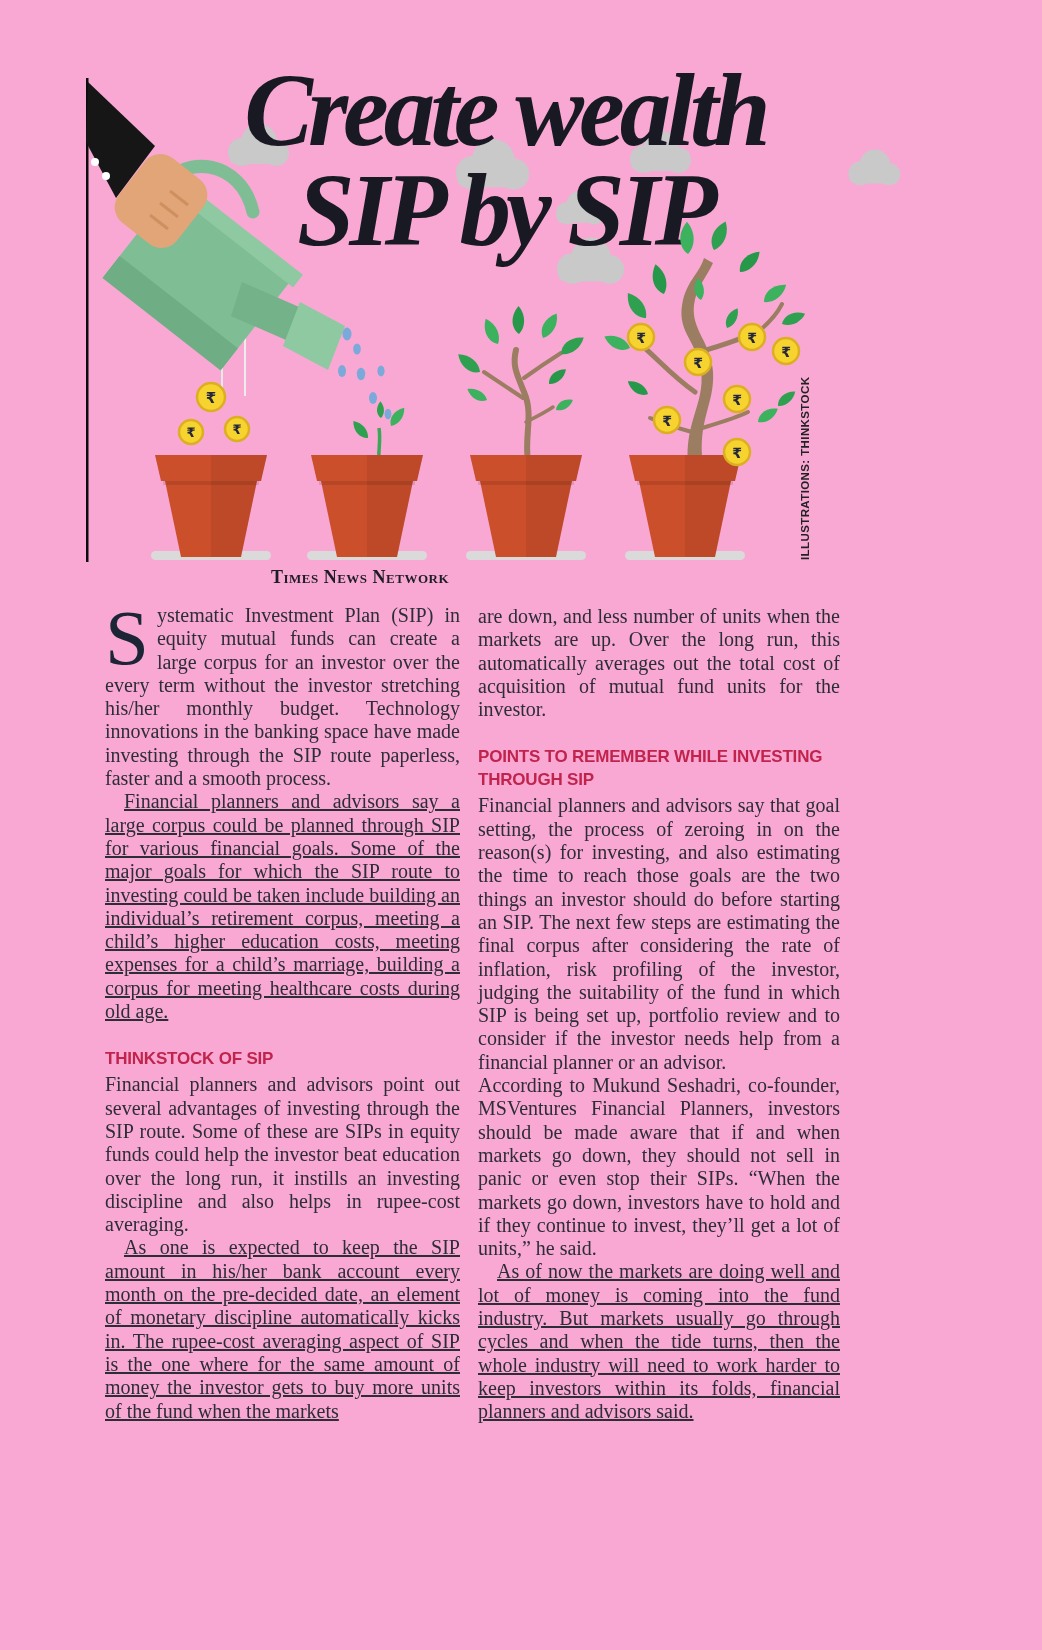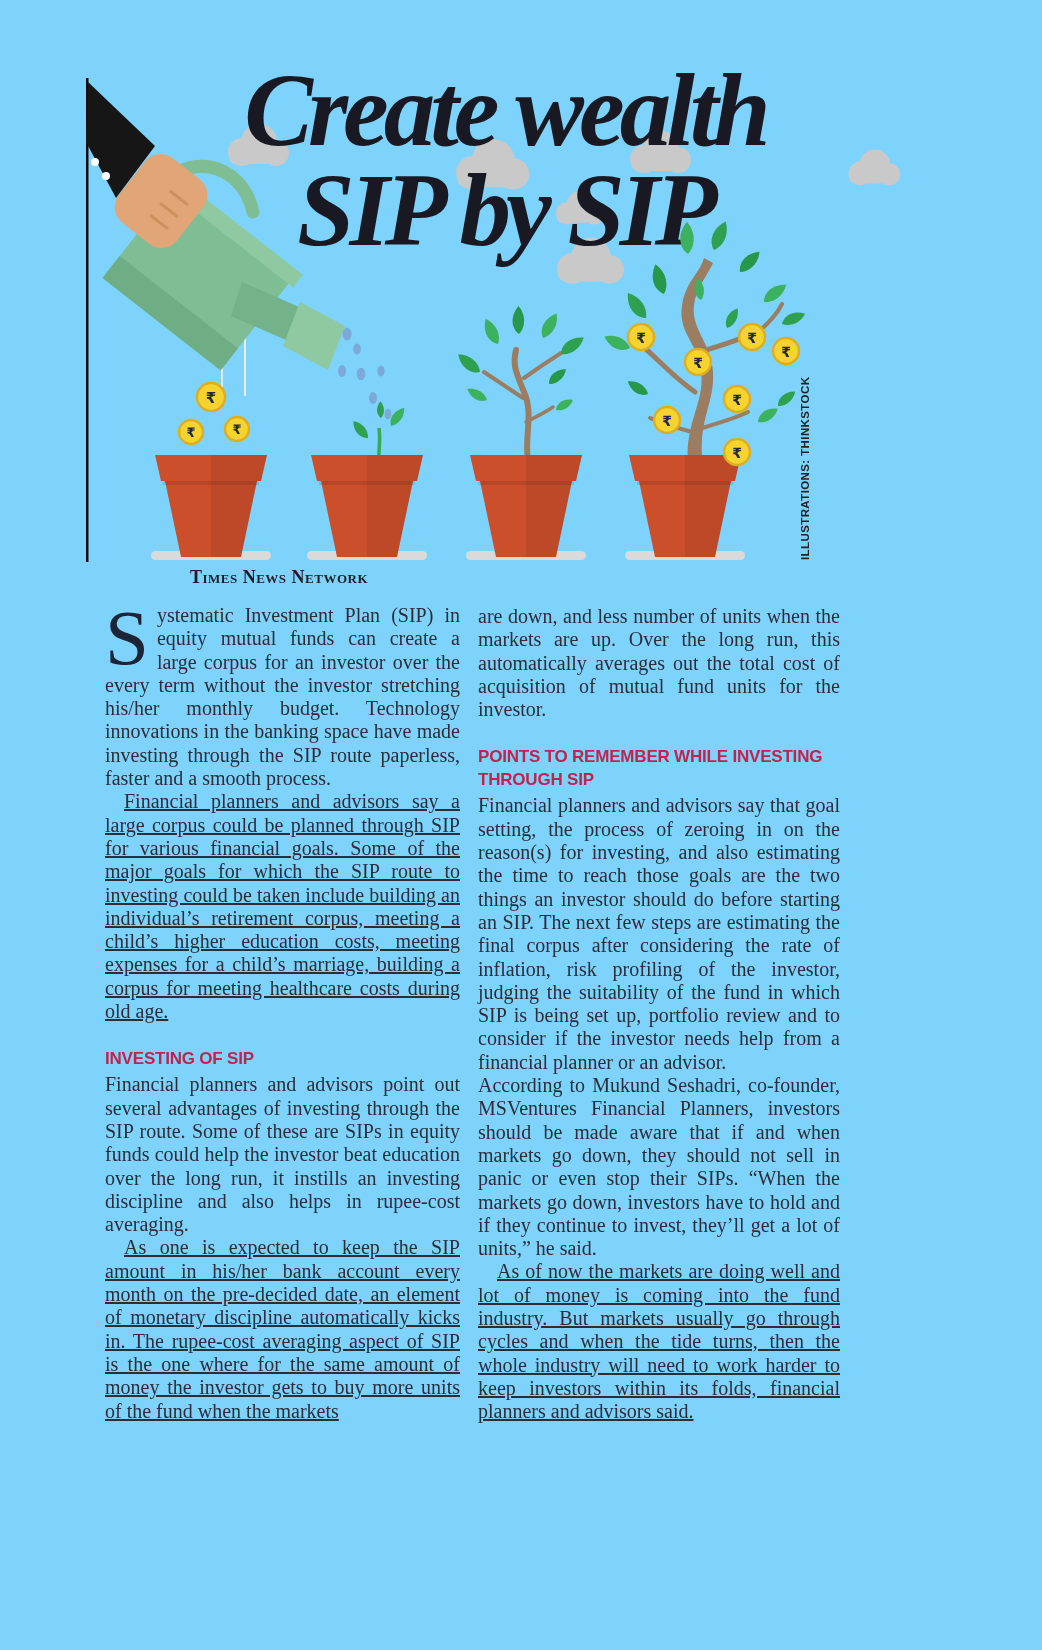--- a/index.html
+++ b/index.html
@@ -1,31 +1,31 @@
 <!DOCTYPE html>
 <html lang="en"><head>
 <meta charset="utf-8">
 <style>
   html,body{margin:0;padding:0;background:#fff;}
-  #page{position:relative;width:1042px;height:1650px;background:#7dd3fc;overflow:hidden;
+  #page{position:relative;width:1042px;height:1650px;background:#f9a8d4;overflow:hidden;
         font-family:"Liberation Serif",serif;}
   
   #clouds,#art{position:absolute;left:0;top:0;}
   #clouds{z-index:1;}
   #art{z-index:3;}
   .title{position:absolute;left:140px;top:58px;width:730px;text-align:center;z-index:2;
          font-family:"Liberation Serif",serif;font-style:italic;font-weight:bold;
          color:#191923;letter-spacing:-5px;}
   .title .l1{font-size:103px;line-height:104px;}
   .title .l2{font-size:103px;line-height:96px;}
   .credit{position:absolute;left:799px;top:560px;width:210px;transform-origin:0 0;
           transform:rotate(-90deg);font-family:"Liberation Sans",sans-serif;
           font-weight:bold;font-size:11.5px;letter-spacing:.4px;color:#222;z-index:4;}
   
-  .byline{position:absolute;left:102px;top:567px;width:354px;text-align:center;
+  .byline{position:absolute;left:95px;top:567px;width:354px;text-align:right;
           font-variant:small-caps;font-weight:bold;font-size:18px;letter-spacing:.5px;
           color:#1d1d26;z-index:4;}
   .col{position:absolute;width:355px;z-index:4;font-size:20px;line-height:23.3px;
        color:#2d2d38;text-align:justify;hyphens:auto;}
   #col-left{left:105px;top:604px;}
   #col-right{left:478px;top:605px;width:362px;}
   .col p{margin:0;}
   .col p.indent{text-indent:19px;text-decoration:underline;}
   .red-head{font-family:"Liberation Sans",sans-serif;font-weight:bold;font-size:17px;
             line-height:23px;color:#c0244c;margin:24px 0 3px 0;letter-spacing:-.2px;
@@ -223,21 +223,21 @@
     </g>
   </svg>
 
   <div class="credit">ILLUSTRATIONS: THINKSTOCK</div>
 
   <div class="byline">Times News Network</div>
 
   <div id="col-left" class="col">
     <p><span class="dropcap">S</span><span>ystematic Investment Plan (SIP) in equity mutual funds can create a large corpus for an investor over the every term without the investor stretching his/her monthly budget. Technology innovations in the banking space have made investing through the SIP route paperless, faster and a smooth process.</span></p>
     <p class="indent">Financial planners and advisors say a large corpus could be planned through SIP for various financial goals. Some of the major goals for which the SIP route to investing could be taken include building an individual’s retirement corpus, meeting a child’s higher education costs, meeting expenses for a child’s marriage, building a corpus for meeting healthcare costs during old age.</p>
-    <div class="red-head">INVESTING OF SIP</div>
+    <div class="red-head">THINKSTOCK OF SIP</div>
     <p>Financial planners and advisors point out several advantages of investing through the SIP route. Some of these are SIPs in equity funds could help the investor beat education over the long run, it instills an investing discipline and also helps in rupee-cost averaging.</p>
     <p class="indent">As one is expected to keep the SIP amount in his/her bank account every month on the pre-decided date, an element of monetary discipline automatically kicks in. The rupee-cost averaging aspect of SIP is the one where for the same amount of money the investor gets to buy more units of the fund when the markets</p>
   </div>
 
   <div id="col-right" class="col">
     <p>are down, and less number of units when the markets are up. Over the long run, this automatically averages out the total cost of acquisition of mutual fund units for the investor.</p>
     <div class="red-head">POINTS TO REMEMBER WHILE INVESTING THROUGH SIP</div>
     <p>Financial planners and advisors say that goal setting, the process of zeroing in on the reason(s) for investing, and also estimating the time to reach those goals are the two things an investor should do before starting an SIP. The next few steps are estimating the final corpus after considering the rate of inflation, risk profiling of the investor, judging the suitability of the fund in which SIP is being set up, portfolio review and to consider if the investor needs help from a financial planner or an advisor.</p>
     <p>According to Mukund Seshadri, co-founder, MSVentures Financial Planners, investors should be made aware that if and when markets go down, they should not sell in panic or even stop their SIPs. “When the markets go down, investors have to hold and if they continue to invest, they’ll get a lot of units,” he said.</p>
     <p class="indent">As of now the markets are doing well and lot of money is coming into the fund industry. But markets usually go through cycles and when the tide turns, then the whole industry will need to work harder to keep investors within its folds, financial planners and advisors said.</p>

